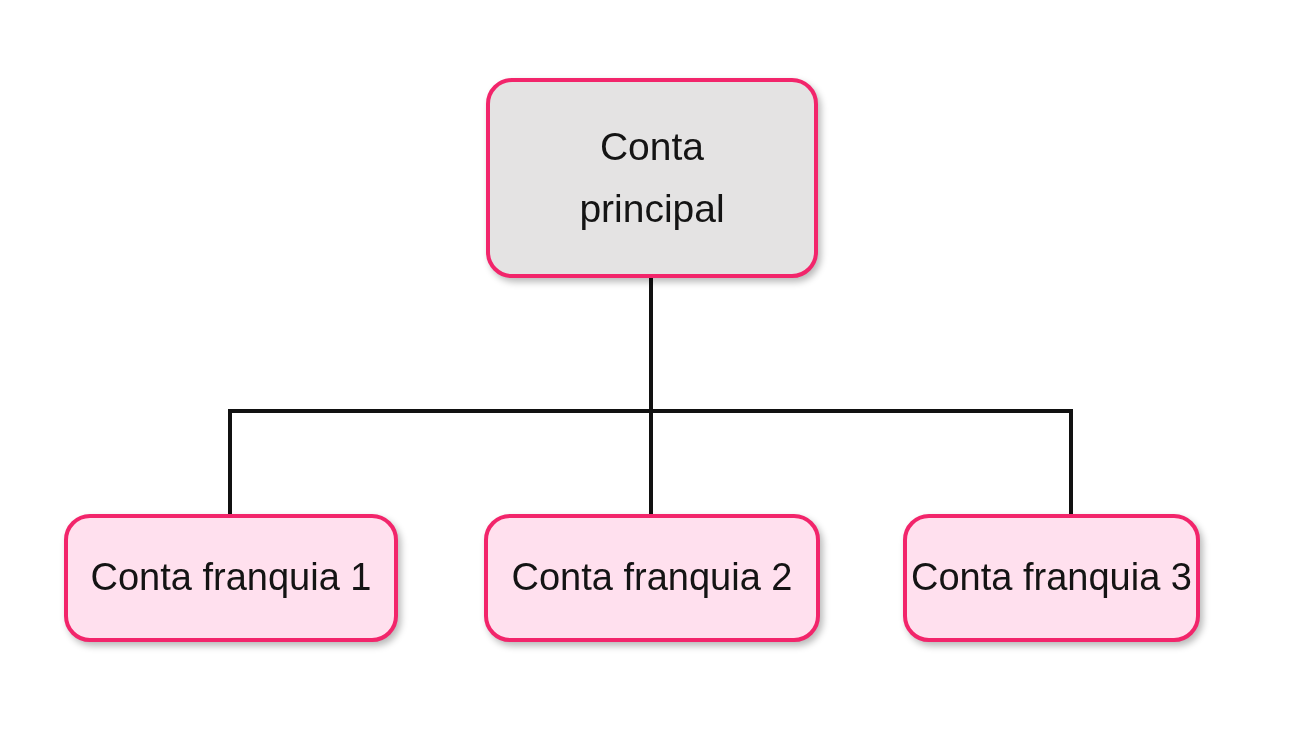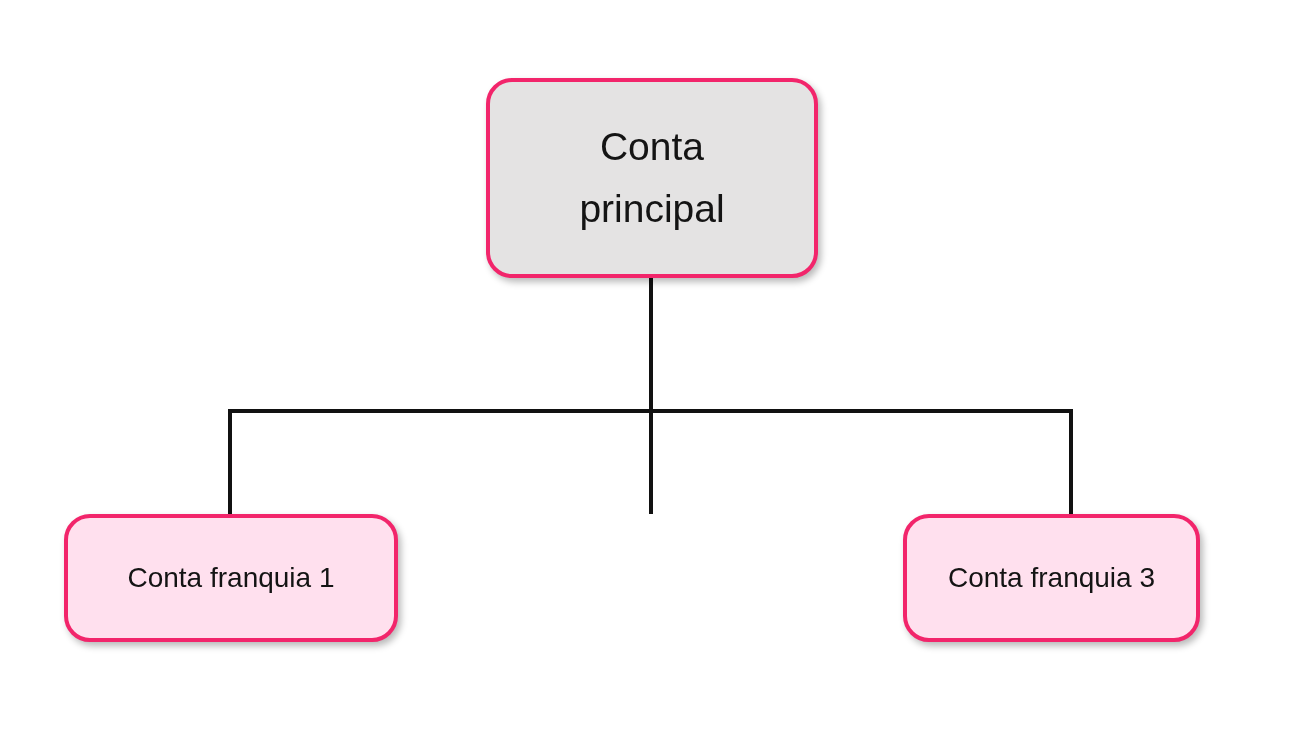--- a/index.html
+++ b/index.html
@@ -45,21 +45,21 @@
     font-size: 39px;
     line-height: 62px;
     padding: 16px 58px;
     margin-top: 8px;
   }
   .node-child {
     top: 514px;
     width: 336px;
     height: 128px;
     background: var(--child-fill);
-    font-size: 28px;
+    font-size: 38px;
     line-height: 1.2;
     white-space: nowrap;
   }
   .node-child-1 { left: 64px;  width: 334px; }
   .node-child-2 { left: 484px; width: 336px; }
   .node-child-3 { left: 903px; width: 297px; }
   .connector {
     position: absolute;
     background: var(--connector);
     z-index: 1;
@@ -80,18 +80,21 @@
   <div class="connector connector-drop-right"></div>
 
   <div class="node node-root">
     <span>Conta principal</span>
   </div>
 
   <div class="node node-child node-child-1">
     <span>Conta franquia 1</span>
   </div>
 
+  <div class="node node-child node-child-2">
+    <span>Conta franquia 2</span>
+  </div>
 
   <div class="node node-child node-child-3">
     <span>Conta franquia 3</span>
   </div>
 
 </div>
 
 </body></html>

